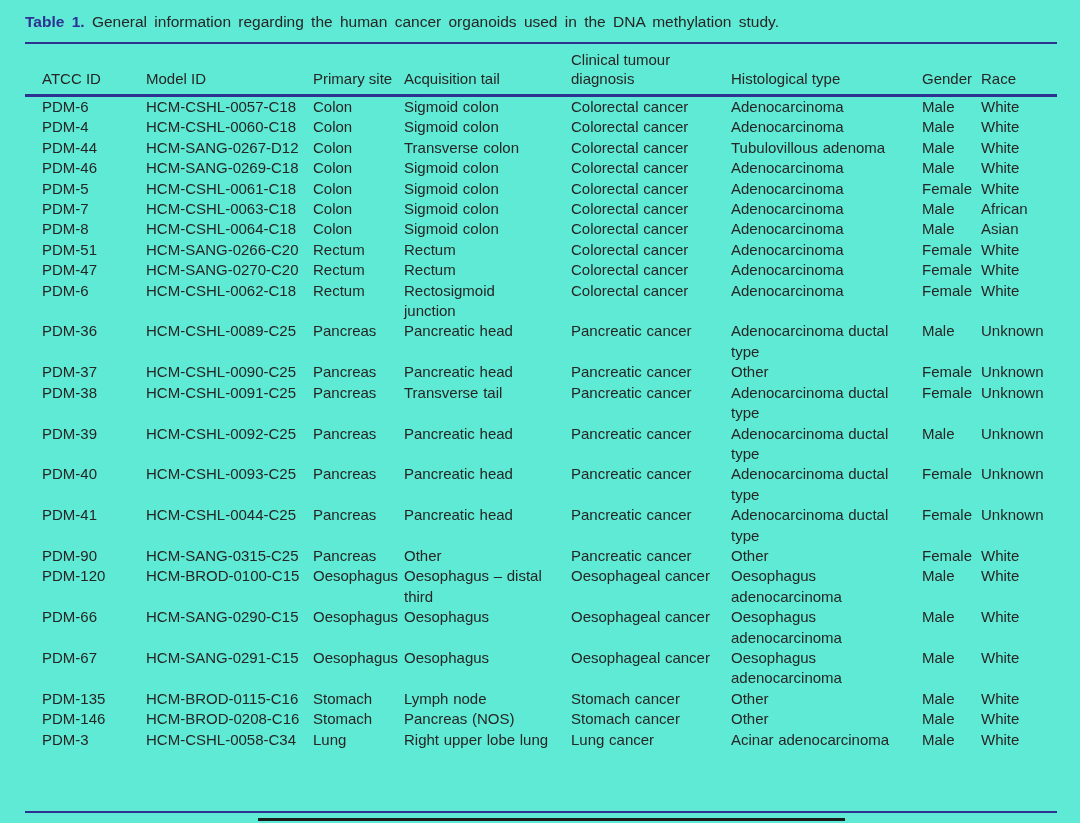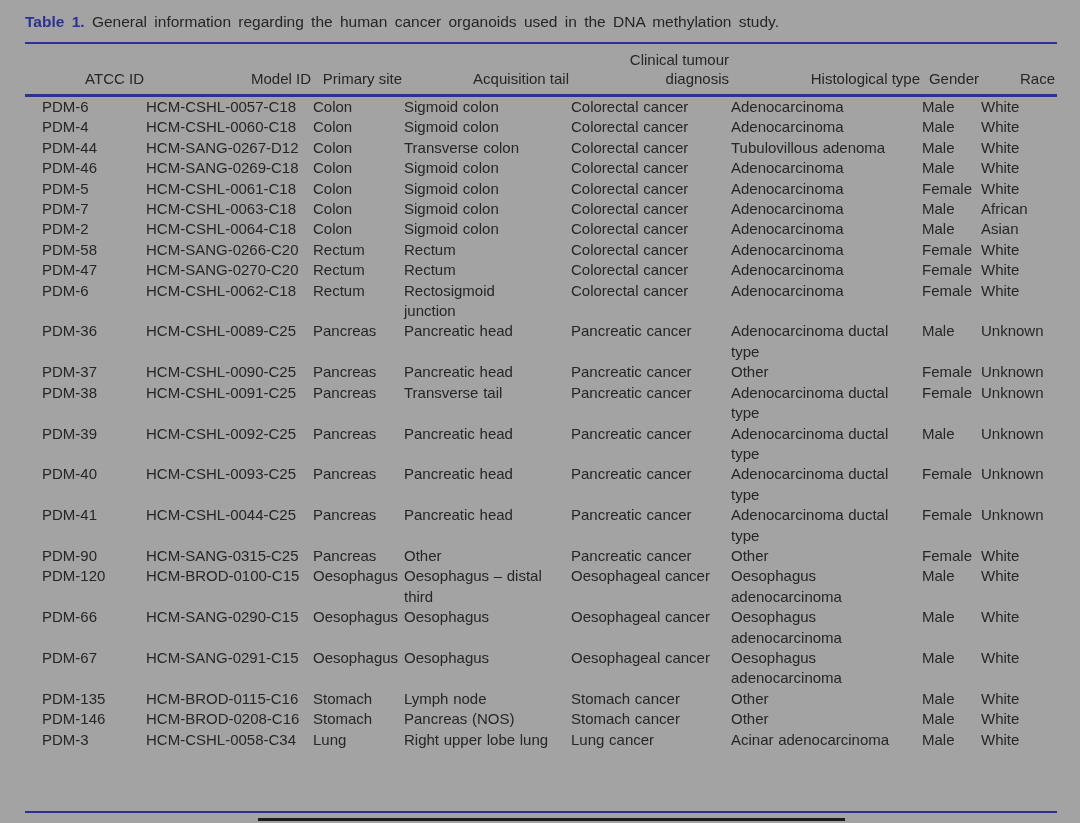--- a/index.html
+++ b/index.html
@@ -4,21 +4,21 @@
 <style>
   :root{
     --navy:#2c3192;
     --text:#262626;
     --black-rule:#1c1c1c;
   }
   html,body{margin:0;padding:0;background:#ffffff;}
   .page{
     position:relative;
     width:1080px;height:823px;
-    background:#a3a3a3;
+    background:#5eead4;
     font-family:"Liberation Sans", sans-serif;
     color:var(--text);
     overflow:hidden;
   }
   .title{
     position:absolute;left:25px;top:11px;width:1010px;
     font-size:15.5px;line-height:22px;word-spacing:3px;
     color:var(--text);
   }
   .title .tlabel{color:var(--navy);font-weight:bold;}
@@ -27,26 +27,26 @@
   .rule-bottom{left:25px;top:811px;width:1032px;height:2px;}
   .rule-black{left:258px;top:818px;width:587px;height:3px;background:var(--black-rule);}
   table.data{
     position:absolute;left:25px;top:46px;width:1032px;
     border-collapse:collapse;table-layout:fixed;
     font-size:15px;color:var(--text);
   }
   col.c0{width:121px}col.c1{width:167px}col.c2{width:91px}col.c3{width:167px}
   col.c4{width:160px}col.c5{width:191px}col.c6{width:59px}col.c7{width:76px}
   thead th{
-    font-weight:normal;text-align:right;vertical-align:bottom;
+    font-weight:normal;text-align:left;vertical-align:bottom;
     padding:0 2px 6px 0;height:42px;line-height:19px;
     border-bottom:3px solid var(--navy);
     white-space:pre-line;
   }
-  thead th.first{text-align:right;padding-left:17px;}
+  thead th.first{text-align:left;padding-left:17px;}
   tbody td{
     vertical-align:top;text-align:left;
     padding:0 4px 0 0;line-height:20.4px;
     white-space:pre-line;word-spacing:0.5px;
   }
   tbody td.first{padding-left:17px;}
 </style>
 </head>
 <body>
 
@@ -135,31 +135,31 @@
       <td class="first">PDM-7</td>
       <td>HCM-CSHL-0063-C18</td>
       <td>Colon</td>
       <td>Sigmoid colon</td>
       <td>Colorectal cancer</td>
       <td>Adenocarcinoma</td>
       <td>Male</td>
       <td>African</td>
     </tr>
         <tr>
-      <td class="first">PDM-2</td>
+      <td class="first">PDM-8</td>
       <td>HCM-CSHL-0064-C18</td>
       <td>Colon</td>
       <td>Sigmoid colon</td>
       <td>Colorectal cancer</td>
       <td>Adenocarcinoma</td>
       <td>Male</td>
       <td>Asian</td>
     </tr>
         <tr>
-      <td class="first">PDM-58</td>
+      <td class="first">PDM-51</td>
       <td>HCM-SANG-0266-C20</td>
       <td>Rectum</td>
       <td>Rectum</td>
       <td>Colorectal cancer</td>
       <td>Adenocarcinoma</td>
       <td>Female</td>
       <td>White</td>
     </tr>
         <tr>
       <td class="first">PDM-47</td>

